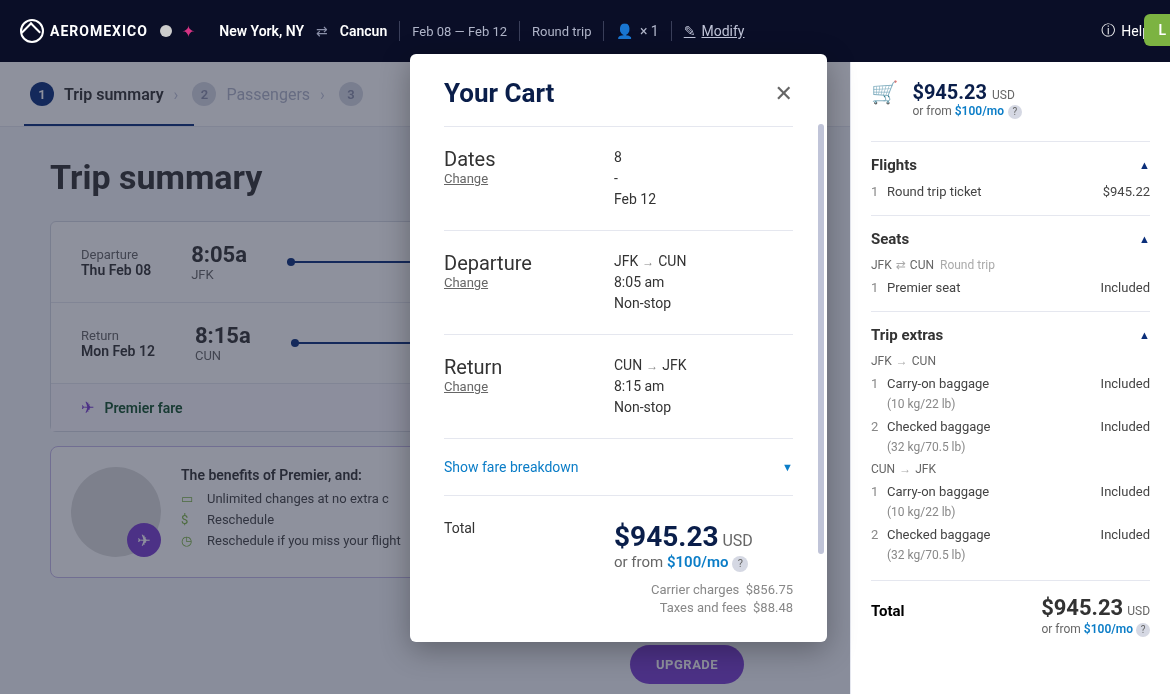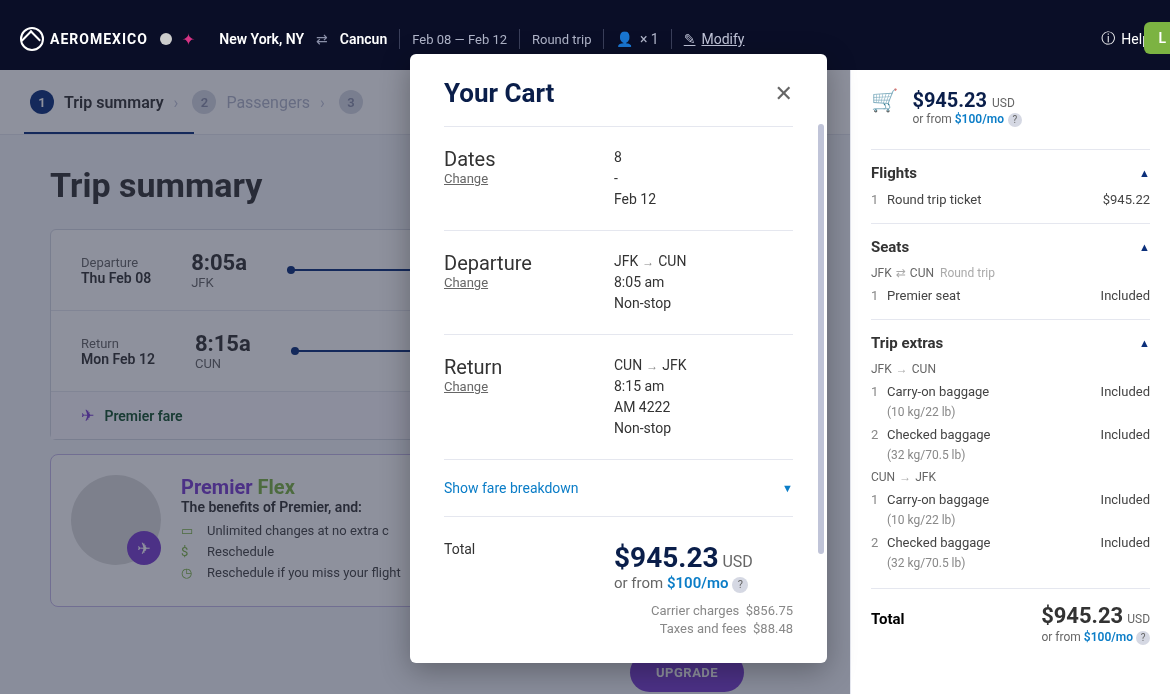--- a/index.html
+++ b/index.html
@@ -1,19 +1,19 @@
 <!DOCTYPE html>
 <html><head>
 <meta charset="utf-8">
 <style>
 * { margin:0; padding:0; box-sizing:border-box; font-family:-apple-system,BlinkMacSystemFont,"Segoe UI",Roboto,sans-serif; }
 body { background:#0a0e27; width:1170px; height:694px; overflow:hidden; position:relative; }
 
 
-.topbar { background:#0a0e27; height:62px; display:flex; align-items:center; padding:4px 20px; color:#fff; position:relative;margin-top:8px; }
+.topbar { background:#0a0e27; height:62px; display:flex; align-items:center; padding:4px 20px; color:#fff; position:relative; }
 .logo { display:flex; align-items:center; gap:6px; }
 .logo-icon { width:24px; height:24px; border:2px solid #fff; border-radius:50%; position:relative; }
 .logo-icon::after { content:""; position:absolute; width:12px; height:12px; border:2px solid #fff; border-bottom:none; border-left:none; transform:rotate(-45deg); top:4px; left:2px; }
 .logo-text { font-weight:700; letter-spacing:1px; font-size:14px; }
 .logo-extra { width:12px; height:12px; background:#ccc; border-radius:50%; margin-left:6px; }
 .logo-ribbon { color:#d63384; font-size:16px; margin-left:4px; }
 .trip-info { display:flex; align-items:center; gap:12px; margin-left:24px; font-size:14px; }
 .trip-info .city { font-weight:600; }
 .swap-icon { color:#8a8fa8; }
 .divider { width:1px; height:20px; background:#3a3f5a; }
@@ -207,24 +207,20 @@
           <span class="fare-icon">✈</span>
           <span class="fare-label">Premier fare</span>
         </div>
       </div>
 
       <div class="premier-card">
         <div class="premier-img">
           <div class="premier-badge">✈</div>
         </div>
         <div class="premier-info">
-          <div class="title">
-            <span class="p1">Premier</span>
-            <span class="p2">Flex</span>
-          </div>
           <div class="benefits">The benefits of Premier, and:</div>
           <div class="benefit">
               <span class="bi">▭</span>
               <span>Unlimited changes at no extra c</span>
             </div>
           <div class="benefit">
               <span class="bi">$</span>
               <span>Reschedule</span>
             </div>
           <div class="benefit">
@@ -352,21 +348,20 @@
   <hr>
 
   <div class="modal-row">
     <div class="lcol">
       <div class="k">Return</div>
       <div class="chg">Change</div>
     </div>
     <div class="rcol">
       <div><span>CUN</span><span class="arr">→</span><span>JFK</span></div>
       <div>8:15 am</div>
-      <div>AM 4222</div>
       <div>Non-stop</div>
     </div>
   </div>
   <hr>
 
   <div class="fare-breakdown">
     <span>Show fare breakdown</span>
     <span class="caret">▼</span>
   </div>
   <hr>

